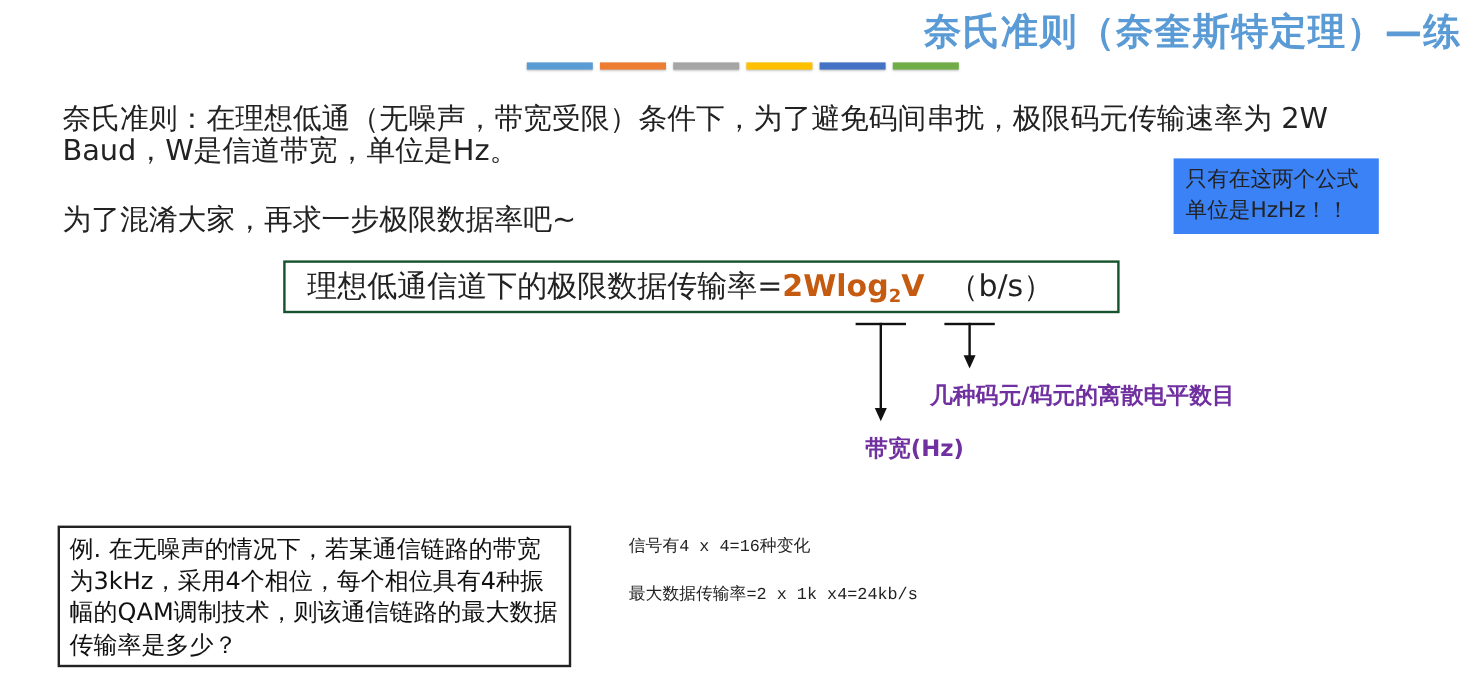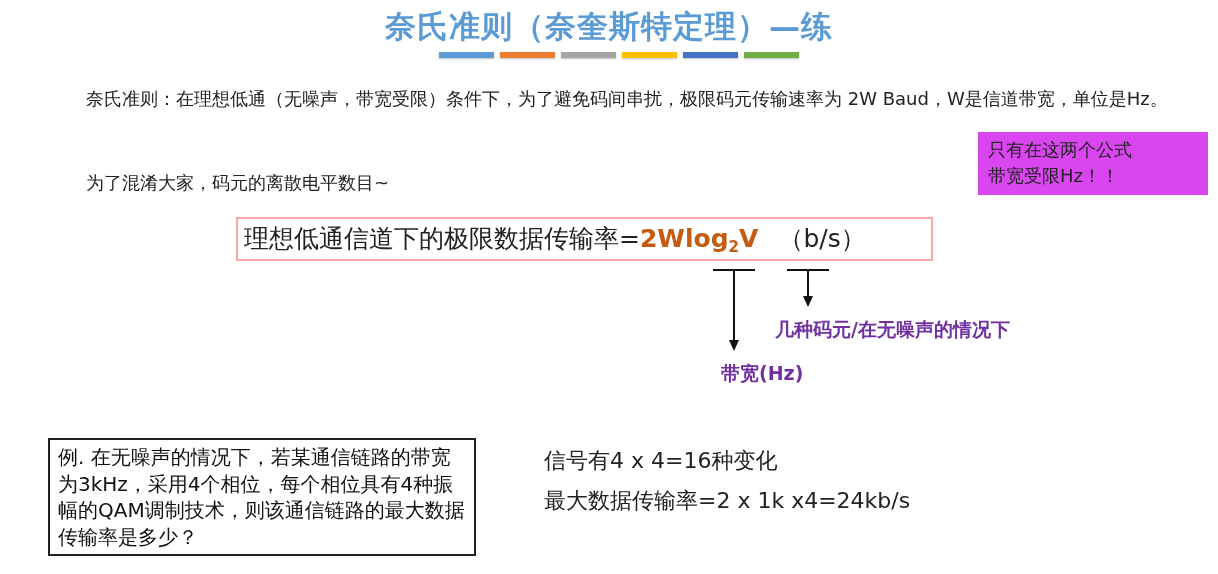--- a/index.html
+++ b/index.html
@@ -4,101 +4,101 @@
   <style>
     html, body { margin: 0; padding: 0; }
     body {
       width: 1218px; height: 574px; position: relative; overflow: hidden;
       background: #ffffff;
       font-family: "DejaVu Sans", "Liberation Sans", sans-serif;
       color: #222;
     }
     .title {
       position: absolute; left: 0; right: 0; top: 6px;
-      text-align: center; font-size: 31px; font-weight: bold;
+      text-align: right; font-size: 31px; font-weight: bold;
       color: #5b9bd5; letter-spacing: 1px;
     }
     .bars {
       position: absolute; top: 52px; left: 439px;
       display: flex; gap: 6px;
     }
     .bars span {
       display: block; width: 55px; height: 6px;
       box-shadow: 0 1px 2px rgba(0,0,0,0.25);
     }
     .para {
-      position: absolute; font-size: 18px; line-height: 26px; color: #222; margin-left: 34px;
+      position: absolute; font-size: 24px; line-height: 26px; color: #222;
     }
     .p1 { left: 52px; top: 86px; width: 1130px; }
     .p2 { left: 52px; top: 170px; }
     .note {
-      position: absolute; left: 978px; top: 132px; width: 230px; height: 63px;
-      background: #d946ef; box-sizing: border-box;
+      position: absolute; left: 978px; top: 132px; width: 171px; height: 63px;
+      background: #3b82f6; box-sizing: border-box;
       padding: 5px 10px; font-size: 18px; line-height: 26px; color: #222;
     }
     .note b { font-weight: normal; }
     .formula {
       position: absolute; left: 236px; top: 217px; width: 697px; height: 44px;
-      border: 2px solid #fca5a5; box-sizing: border-box;
-      font-size: 25px; line-height: 40px; padding-left: 6px; white-space: nowrap;
+      border: 2px solid #14532d; box-sizing: border-box;
+      font-size: 25px; line-height: 40px; padding-left: 18px; white-space: nowrap;
     }
     .formula .expr { color: #c55a11; font-weight: bold; }
     .formula .expr sub { font-size: 15px; vertical-align: -5px; }
     .formula .unit { margin-left: 20px; }
     .line { position: absolute; background: #111; }
     .arrow-head {
       position: absolute; width: 0; height: 0;
       border-left: 5px solid transparent; border-right: 5px solid transparent;
       border-top: 11px solid #111;
     }
     .label-purple {
       position: absolute; color: #7030a0; font-size: 19px; font-weight: bold;
     }
     .example {
       position: absolute; left: 48px; top: 438px; width: 428px; height: 118px;
       border: 2px solid #222; box-sizing: border-box;
       padding: 4px 8px; font-size: 20px; line-height: 26.5px; color: #111;
     }
-    .answer { position: absolute; left: 544px; font-size: 22px; color: #222; }
+    .answer { position: absolute; left: 524px; font-size: 14px; color: #222; font-family: Liberation Mono, monospace; }
     .a1 { top: 446px; }
     .a2 { top: 486px; }
   </style>
 </head>
 <body>
 
 <div class="title">奈氏准则（奈奎斯特定理）—练</div>
 
 <div class="bars">
   <span style="background:#5b9bd5"></span>
   <span style="background:#ed7d31"></span>
   <span style="background:#a5a5a5"></span>
   <span style="background:#ffc000"></span>
   <span style="background:#4472c4"></span>
   <span style="background:#70ad47"></span>
 </div>
 
 <div class="para p1">奈氏准则：在理想低通（无噪声，带宽受限）条件下，为了避免码间串扰，极限码元传输速率为 2W Baud，W是信道带宽，单位是Hz。</div>
-<div class="para p2">为了混淆大家，码元的离散电平数目~</div>
+<div class="para p2">为了混淆大家，再求一步极限数据率吧~</div>
 
 <div class="note">
   <div>只有在这两个公式</div>
-  <div><span>带宽受限</span><b>Hz</b><span>！！</span></div>
+  <div><span>单位是Hz</span><b>Hz</b><span>！！</span></div>
 </div>
 
 <div class="formula">
   <span>理想低通信道下的极限数据传输率=</span><span class="expr"><span>2Wlog</span><sub>2</sub><span>V</span></span><span class="unit">（b/s）</span>
 </div>
 
 <div class="line" style="left:713px; top:269px; width:42px; height:2px;"></div>
 <div class="line" style="left:733px; top:269px; width:2px; height:72px;"></div>
 <div class="arrow-head" style="left:729px; top:340px;"></div>
 
 <div class="line" style="left:787px; top:269px; width:42px; height:2px;"></div>
 <div class="line" style="left:807px; top:269px; width:2px; height:28px;"></div>
 <div class="arrow-head" style="left:803px; top:296px;"></div>
 
-<div class="label-purple" style="left:775px; top:317px;">几种码元/在无噪声的情况下</div>
+<div class="label-purple" style="left:775px; top:317px;">几种码元/码元的离散电平数目</div>
 <div class="label-purple" style="left:703px; top:361px;margin-left:18px;">带宽(Hz)</div>
 
 <div class="example">例. 在无噪声的情况下，若某通信链路的带宽为3kHz，采用4个相位，每个相位具有4种振幅的QAM调制技术，则该通信链路的最大数据传输率是多少？</div>
 
 <div class="answer a1">信号有4 x 4=16种变化</div>
 <div class="answer a2">最大数据传输率=2 x 1k x4=24kb/s</div>
 
 </body></html>

